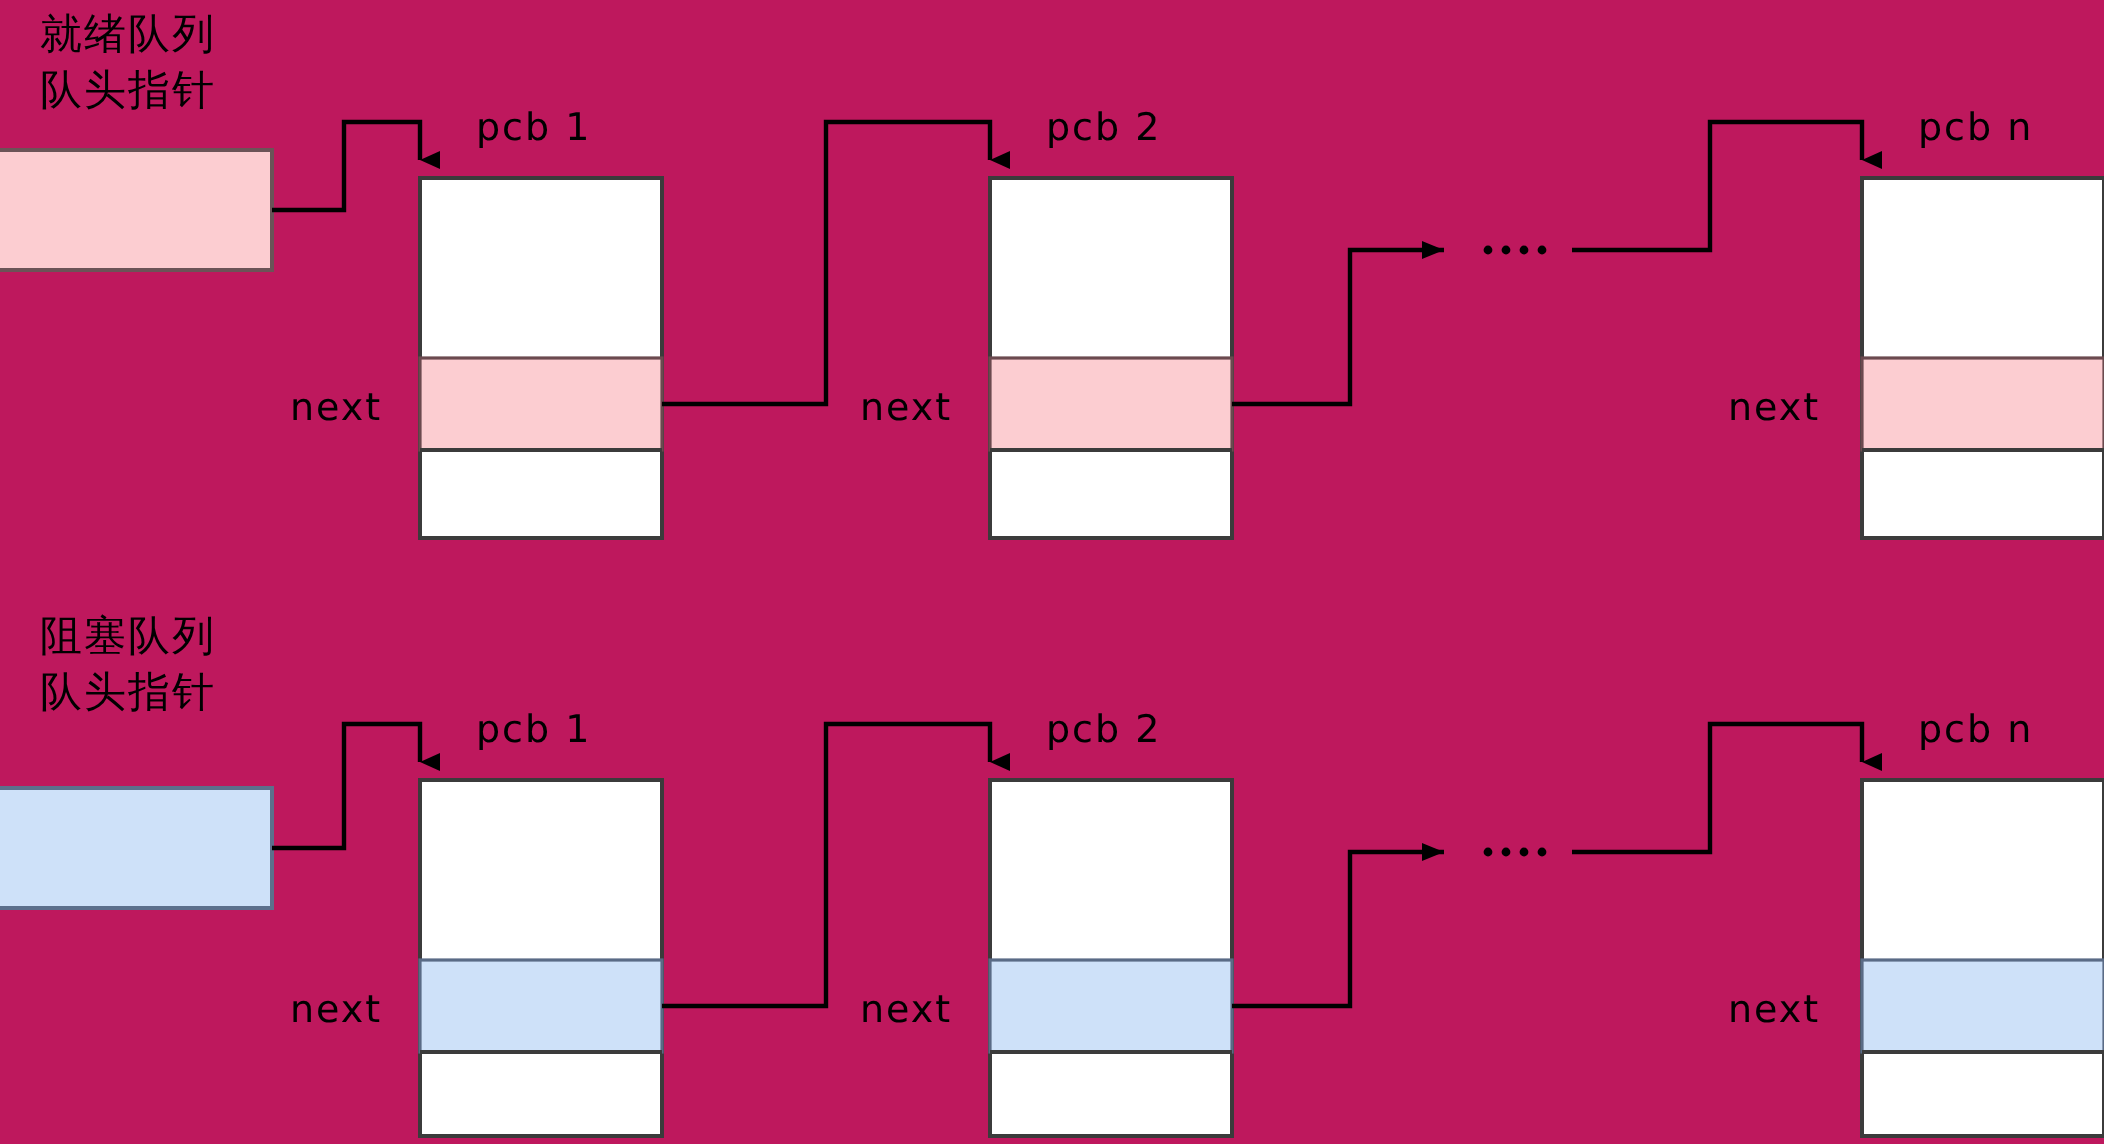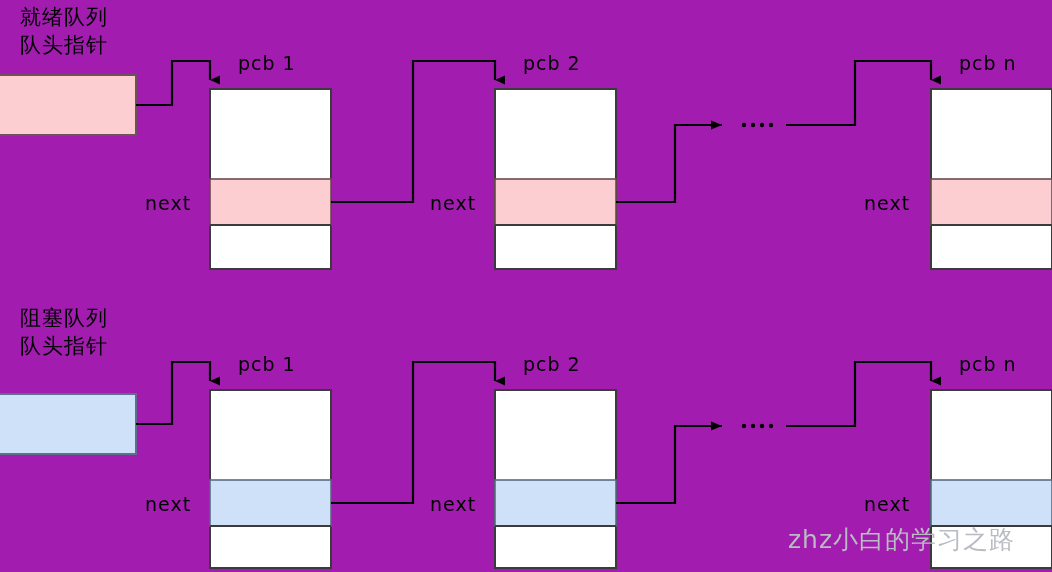--- a/index.html
+++ b/index.html
@@ -4,21 +4,21 @@
 <style>
   html, body {
     margin: 0;
     padding: 0;
     background: #ffffff;
   }
   #canvas {
     position: relative;
     width: 1052px;
     height: 572px;
-    background: #a21caf;
+    background: #be185d;
     font-family: "DejaVu Sans", sans-serif;
     overflow: hidden;
   }
   #diagram-svg {
     position: absolute;
     top: 0;
     left: 0;
     width: 1052px;
     height: 572px;
   }
@@ -191,15 +191,14 @@
     <text class="lbl lbl-pcb" x="238" y="371">pcb 1</text>
     <text class="lbl lbl-pcb" x="523" y="371">pcb 2</text>
     <text class="lbl lbl-pcb" x="959" y="371">pcb n</text>
 
     <text class="lbl lbl-next" x="145" y="511">next</text>
     <text class="lbl lbl-next" x="430" y="511">next</text>
     <text class="lbl lbl-next" x="864" y="511">next</text>
 
   </svg>
 
-  <div class="watermark" style="left:788px; top:523px;">zhz小白的学习之路</div>
 
 </div>
 
 </body></html>

